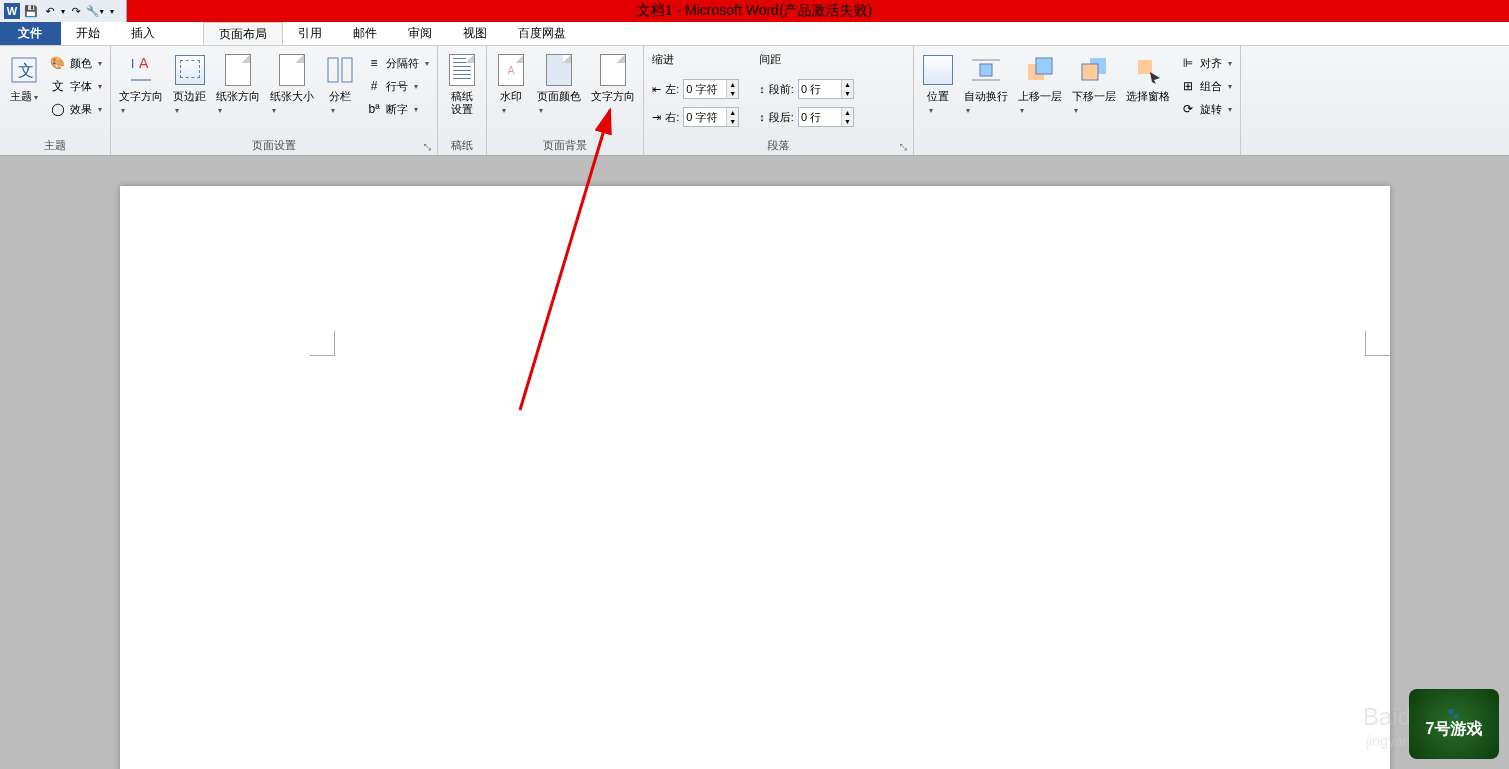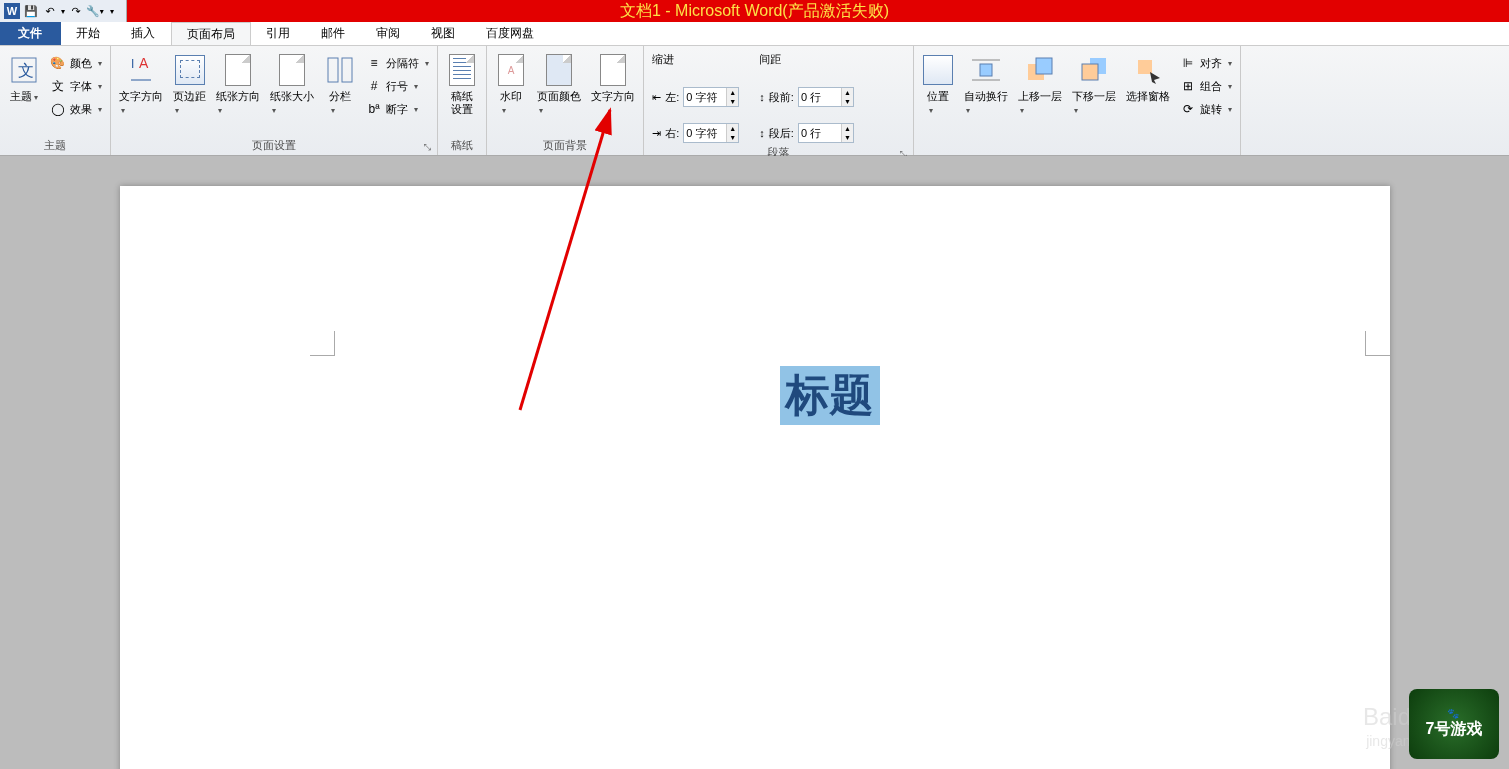--- a/index.html
+++ b/index.html
@@ -1,43 +1,43 @@
 <!DOCTYPE html>
 <html><head>
 <meta charset="utf-8">
 <style>
 * { margin: 0; padding: 0; box-sizing: border-box; font-family: "Microsoft YaHei", "Segoe UI", sans-serif; }
 body { width: 1509px; height: 769px; background: #bcbcbc; overflow: hidden; position: relative; }
 
 .titlebar { height: 22px; background: #e20000; display: flex; align-items: center; position: relative; }
 .qat { display: flex; align-items: center; gap: 3px; padding-left: 4px; height: 22px; background: #e8edf4; border-right: 1px solid #aaa; padding-right: 8px; }
 .qat-icon { width: 16px; height: 16px; display: flex; align-items: center; justify-content: center; font-size: 11px; cursor: pointer; }
-.title-text { position: absolute; left: 50%; transform: translateX(-50%); font-size: 16px; color: #fde047; }
+.title-text { position: absolute; left: 50%; transform: translateX(-50%); font-size: 14px; color: #000000; }
 
 .tabs { height: 24px; background: #fff; display: flex; border-bottom: 1px solid #ccc; }
 .tab { padding: 0 15px; font-size: 12px; display: flex; align-items: center; cursor: pointer; border-right: 1px solid transparent; }
 .tab.file { background: #2a5a9e; color: #fff; padding: 0 18px; font-weight: bold; }
-.tab.active { background: #f5f6f7; border-top: 1px solid #ccc; border-left: 1px solid #ccc; border-right: 1px solid #ccc; }
+.tab.active { background: #f5f6f7; border-top: 1px solid #ccc; border-left: 1px solid #ccc; border-right: 1px solid #ccc; margin-left: 32px; }
 
 .ribbon { height: 110px; background: linear-gradient(#f5f6f7, #e9ecf0); border-bottom: 1px solid #aaa; display: flex; }
 .group { border-right: 1px solid #c9c9c9; display: flex; flex-direction: column; padding: 2px 4px 0; }
 .group-body { flex: 1; display: flex; align-items: flex-start; gap: 2px; padding-top: 4px; }
 .group-label { font-size: 11px; text-align: center; color: #4a4a4a; padding: 2px 0; position: relative; }
 .group-label .launcher { position: absolute; right: 2px; bottom: 2px; font-size: 9px; cursor: pointer; }
 
 .btn-large { display: flex; flex-direction: column; align-items: center; gap: 4px; padding: 2px 4px; cursor: pointer; min-width: 40px; }
 .btn-large .icon { width: 32px; height: 32px; display: flex; align-items: center; justify-content: center; font-size: 24px; }
 .btn-large .lbl { font-size: 11px; text-align: left; line-height: 1.2; }
 
 .btn-stack { display: flex; flex-direction: column; gap: 1px; }
 .btn-small { display: flex; align-items: center; gap: 4px; padding: 2px 4px; font-size: 11px; cursor: pointer; min-height: 22px; }
 .btn-small .icon-sm { width: 16px; height: 16px; display: flex; align-items: center; justify-content: center; font-size: 12px; }
 .drop { font-size: 8px; margin-left: 2px; color: #555; }
 
-.para-col { display: flex; flex-direction: column; gap: 16px; padding: 0 4px; }
+.para-col { display: flex; flex-direction: column; gap: 8px; padding: 0 4px; }
 .para-header { font-size: 11px; padding-bottom: 4px; }
 .para-row { display: flex; align-items: center; gap: 4px; font-size: 11px; }
 .spinner { display: flex; align-items: center; border: 1px solid #abc; background: #fff; height: 20px; }
 .spinner input { border: none; width: 42px; padding: 0 2px; font-size: 11px; outline: none; }
 .spinner .spins { display: flex; flex-direction: column; width: 12px; }
 .spinner .spins span { font-size: 7px; height: 9px; line-height: 9px; text-align: center; cursor: pointer; background: #f0f0f0; border-left: 1px solid #ccc; }
 
 .workspace { position: absolute; top: 156px; left: 0; right: 0; bottom: 0; background: #bcbcbc; display: flex; justify-content: center; overflow: hidden; }
 .page { background: #fff; width: 1270px; margin-top: 30px; height: 900px; position: relative; box-shadow: 0 0 6px rgba(0,0,0,0.3); }
 .margin-tl { position: absolute; left: 190px; top: 145px; width: 25px; height: 25px; border-right: 1px solid #aaa; border-bottom: 1px solid #aaa; }
@@ -339,21 +339,20 @@
       </div>
     </div>
   </div>
 
 </div>
 
 <div class="workspace">
   <div class="page">
     <div class="margin-tl"></div>
     <div class="margin-tr"></div>
-    <div class="doc-title">标题</div>
   </div>
 </div>
 
 <svg class="arrow" style="left:500px; top:100px;" width="140" height="320">
   <defs>
       <marker id="ah" markerWidth="10" markerHeight="10" refX="8" refY="3" orient="auto">
         <path d="M0,0 L0,6 L9,3 z" fill="#e20000"></path>
       </marker>
     </defs>
   <line x1="20" y1="310" x2="110" y2="10" stroke="#e20000" stroke-width="3" marker-end="url(#ah)"></line>

